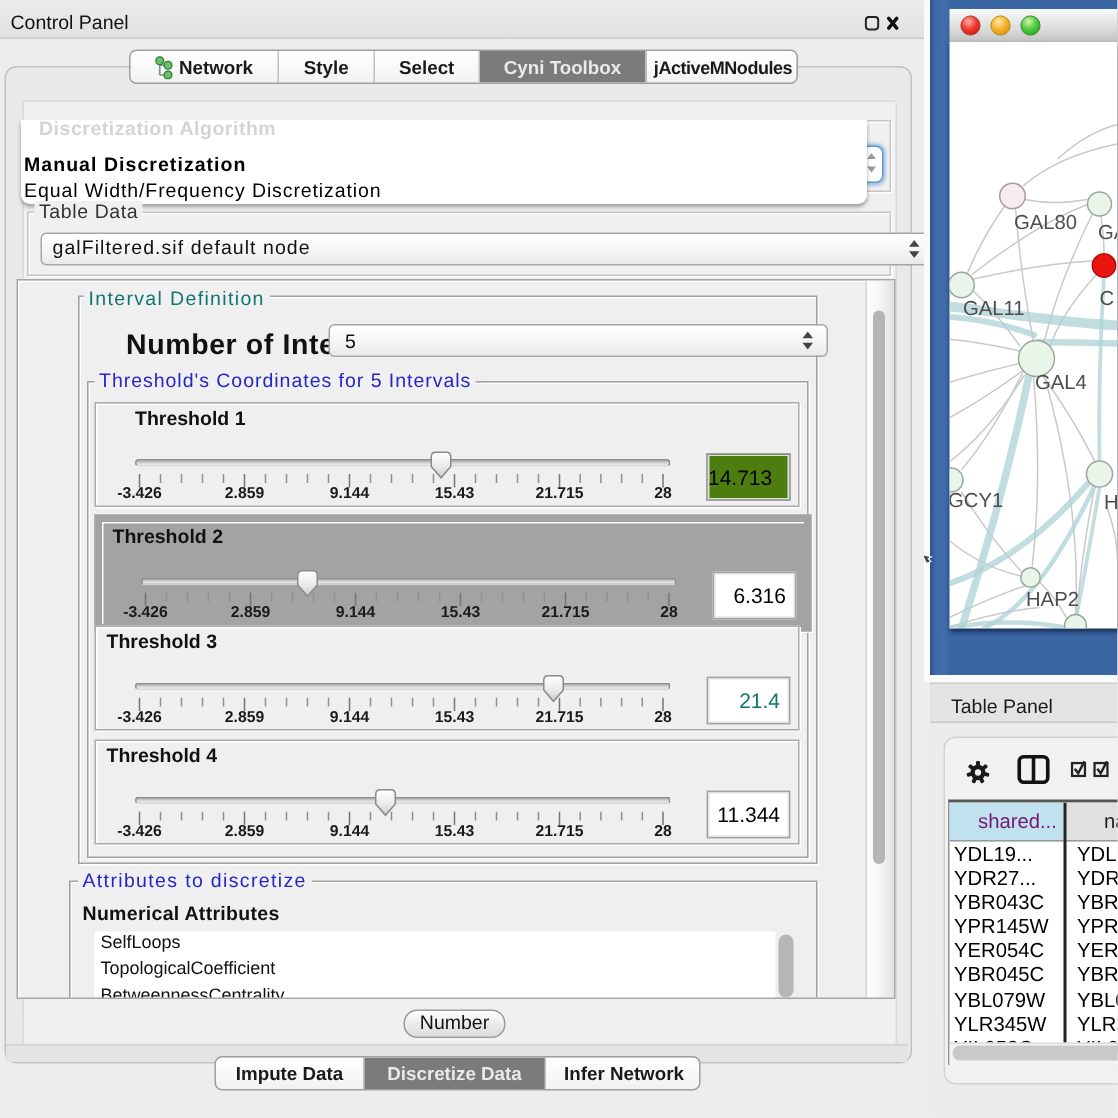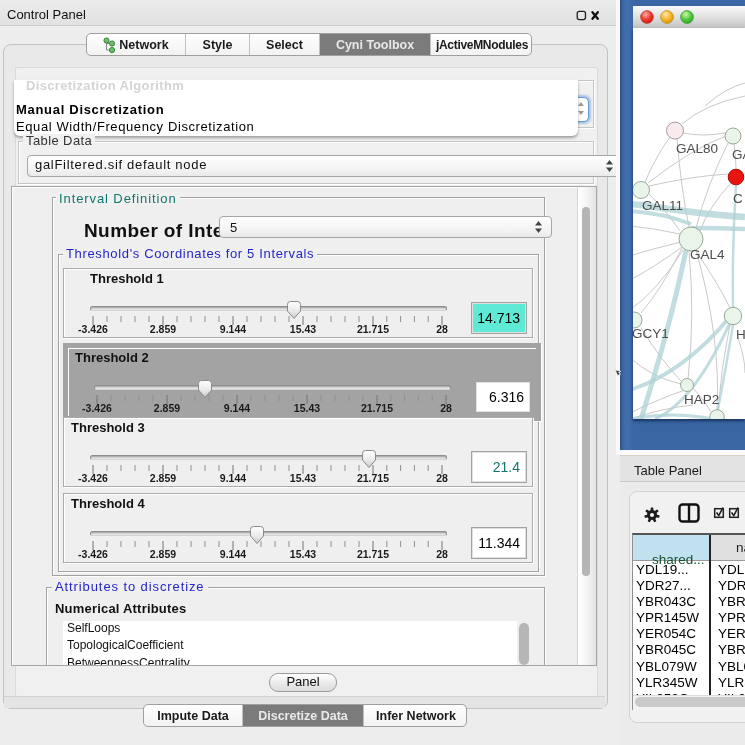--- a/index.html
+++ b/index.html
@@ -132,21 +132,21 @@
         <svg class="abs" style="left:222.4px;top:31px;" width="16" height="20" viewBox="0 0 16 20">
           <defs>
               <linearGradient id="th81" x1="0" y1="0" x2="0" y2="1">
                 <stop offset="0" stop-color="#ffffff"></stop>
                 <stop offset="0.6" stop-color="#e8e8e8"></stop>
                 <stop offset="1" stop-color="#c8c8c8"></stop>
               </linearGradient>
             </defs>
           <path d="M1.5 4.5 Q1.5 1.5 4.5 1.5 H11.5 Q14.5 1.5 14.5 4.5 V11 L8 18.5 L1.5 11 Z" fill="url(#th81)" stroke="#8a8a8a" stroke-width="1"></path>
         </svg>
-        <div class="abs" style="left:407px;top:33px;width:56px;height:32px;background:#5eead4;border:1px solid #a3a3a3;box-shadow:inset 0 0 0 1px #e0e0e0;box-sizing:border-box;font-size:14px;color:#000;text-align:right;line-height:30px;padding-right:6px;">14.713</div>
+        <div class="abs" style="left:407px;top:33px;width:56px;height:32px;background:#4d7c0f;border:1px solid #a3a3a3;box-shadow:inset 0 0 0 1px #e0e0e0;box-sizing:border-box;font-size:14px;color:#000;text-align:left;line-height:30px;padding-right:6px;">14.713</div>
       </div>
       <div class="abs" style="left:51px;top:156px;width:468px;height:68px;background:#a3a3a3;border:5px solid #a3a3a3;box-shadow:inset 1px 1px 0 #ffffff,1px 1px 0 #ffffff;">
         <div class="abs" style="left:7px;top:2px;font-size:13px;font-weight:bold;color:#111;">Threshold 2</div>
         <div class="abs" style="left:26px;top:37px;width:357px;height:5px;background:linear-gradient(#9d9d9d,#cfcfcf 45%,#ededed);border-radius:3px;border:1px solid #8f8f8f;border-bottom-color:#d5d5d5;box-sizing:border-box;"></div>
         <svg class="abs" style="left:26px;top:47px;" width="360" height="10" viewBox="0 0 360 10">
             <line x1="17.0" y1="0" x2="17.0" y2="6" stroke="#8f8f8f" stroke-width="1"></line>
             <line x1="31.0" y1="0" x2="31.0" y2="6" stroke="#8f8f8f" stroke-width="1"></line>
             <line x1="45.0" y1="0" x2="45.0" y2="6" stroke="#8f8f8f" stroke-width="1"></line>
             <line x1="59.0" y1="0" x2="59.0" y2="6" stroke="#8f8f8f" stroke-width="1"></line>
             <line x1="87.0" y1="0" x2="87.0" y2="6" stroke="#8f8f8f" stroke-width="1"></line>
@@ -297,21 +297,21 @@
 
       <div class="grp" style="left:34px;top:400px;width:497px;height:80px;"></div>
       <div class="grplab" style="left:40px;top:393px;color:#2525c8;letter-spacing:0.9px;">Attributes to discretize</div>
       <div class="abs" style="left:43px;top:414px;font-size:13px;font-weight:bold;letter-spacing:0.2px;color:#111;">Numerical Attributes</div>
       <div class="abs" style="left:51px;top:434px;width:454px;height:44px;background:#ffffff;"></div>
       <div class="abs" style="left:507px;top:436px;width:10px;height:42px;background:#b6b6b6;border-radius:5px;"></div>
       <div class="abs" style="left:55px;top:433px;font-size:12px;color:#111;line-height:17.4px;">SelfLoops<br>TopologicalCoefficient<br>BetweennessCentrality</div>
     </div>
   </div>
 
-  <div class="abs" style="left:269px;top:673px;width:66px;height:17px;background:linear-gradient(#ffffff,#e8e8e8 60%,#dcdcdc);border:1px solid #9b9b9b;border-radius:9px;text-align:center;font-size:13px;line-height:15px;color:#111;">Panel</div>
+  <div class="abs" style="left:269px;top:673px;width:66px;height:17px;background:linear-gradient(#ffffff,#e8e8e8 60%,#dcdcdc);border:1px solid #9b9b9b;border-radius:9px;text-align:center;font-size:13px;line-height:15px;color:#111;">Number</div>
 
   <div class="abs" style="left:4px;top:696px;width:601px;height:11px;background:#e4e4e4;border-top:1px solid #d2d2d2;"></div>
 
   <div class="tabbar" style="left:143px;top:704px;width:322px;">
     <div class="tab" style="width:98px;">Impute Data</div>
     <div class="tab sel" style="width:120px;">Discretize Data</div>
     <div class="tab" style="width:104px;">Infer Network</div>
   </div>
 </div>
 
@@ -442,21 +442,21 @@
   <rect x="1.7" y="2.7" width="8.6" height="8.6" fill="none" stroke="#222" stroke-width="1.5"></rect>
   <path d="M3.5 6.5 L5.8 9.5 L10 1.5" fill="none" stroke="#222" stroke-width="1.6"></path>
   <rect x="16.7" y="2.7" width="8.6" height="8.6" fill="none" stroke="#222" stroke-width="1.5"></rect>
   <path d="M18.5 6.5 L20.8 9.5 L25 1.5" fill="none" stroke="#222" stroke-width="1.6"></path>
 </svg>
 
 <div class="abs" style="left:632px;top:533px;width:113px;height:175px;border-top:2px solid #555;border-left:1px solid #909090;background:#ffffff;overflow:hidden;">
   <div class="abs" style="left:0;top:0;width:76px;height:25px;background:#c2e1ef;border-bottom:1px solid #9a9a9a;"></div>
   <div class="abs" style="left:76px;top:0;width:37px;height:25px;background:#e0e0e0;border-bottom:1px solid #9a9a9a;"></div>
   <div class="abs" style="left:76px;top:0;width:1.5px;height:175px;background:#222;"></div>
-  <div class="abs" style="left:19px;top:17px;font-size:13.5px;color:#14532d;">shared...</div>
+  <div class="abs" style="left:19px;top:5px;font-size:13.5px;color:#701a75;">shared...</div>
   <div class="abs" style="left:103px;top:5px;font-size:13.5px;color:#222;">na</div>
   <div class="abs" style="left:3px;top:27px;font-size:13.5px;color:#000;line-height:16.1px;">YDL19...<br>YDR27...<br>YBR043C<br>YPR145W<br>YER054C<br>YBR045C<br>YBL079W<br>YLR345W<br>YIL052C</div>
   <div class="abs" style="left:85px;top:27px;font-size:13.5px;color:#000;line-height:16.1px;">YDL1<br>YDR2<br>YBR0<br>YPR1<br>YER0<br>YBR0<br>YBL0<br>YLR3<br>YIL0</div>
 
   <div class="abs" style="left:0;top:160px;width:113px;height:15px;background:#f3f3f3;border-top:1px solid #ddd;"></div>
   <div class="abs" style="left:2px;top:162px;width:115px;height:10px;background:#c9c9c9;border-radius:5px;"></div>
 </div>
 
 <svg class="abs" style="left:615px;top:368px;" width="7" height="8" viewBox="0 0 7 8">
   <path d="M1.2 7 L1.2 0.8 L5.8 4.6 L3.5 4.7 L4.4 7.2 Z" fill="#3a3a3a" stroke="#eeeeee" stroke-width="0.8" transform="rotate(-25 3 4)"></path>

